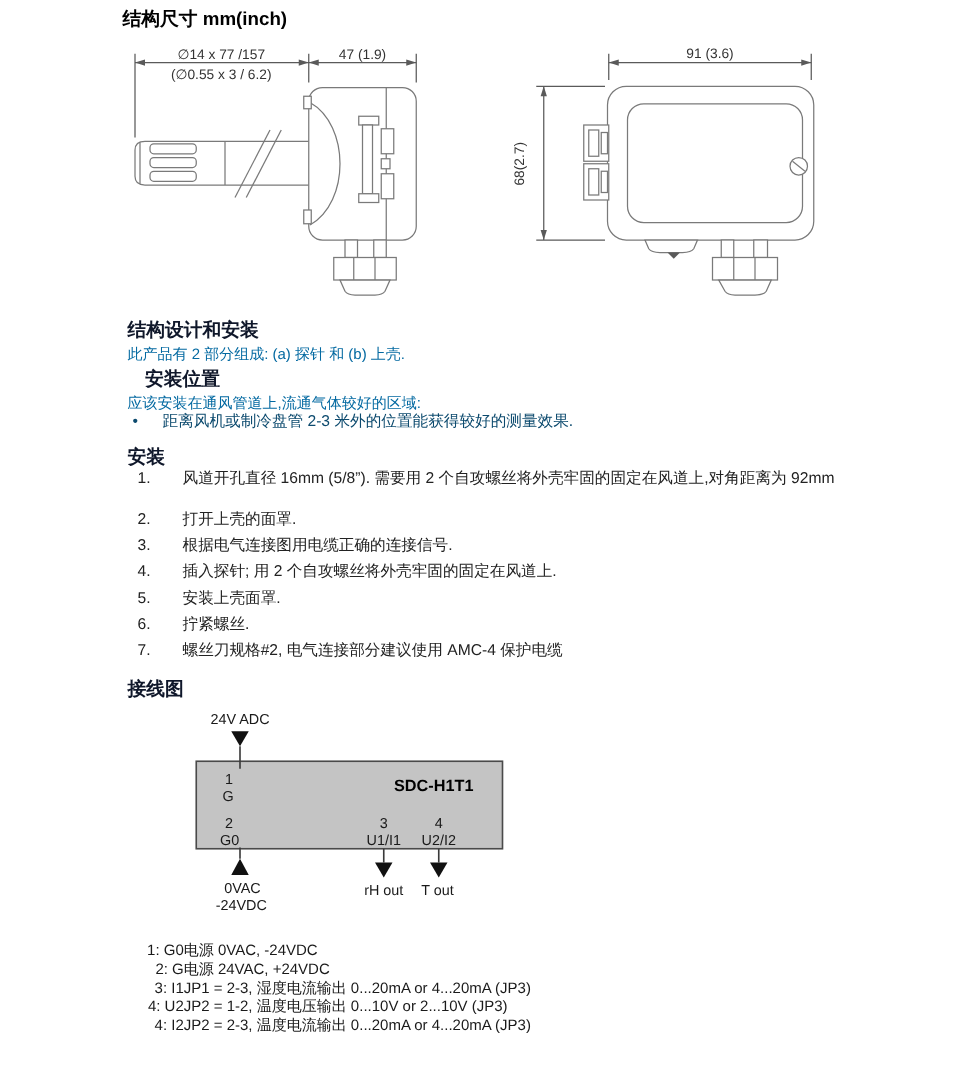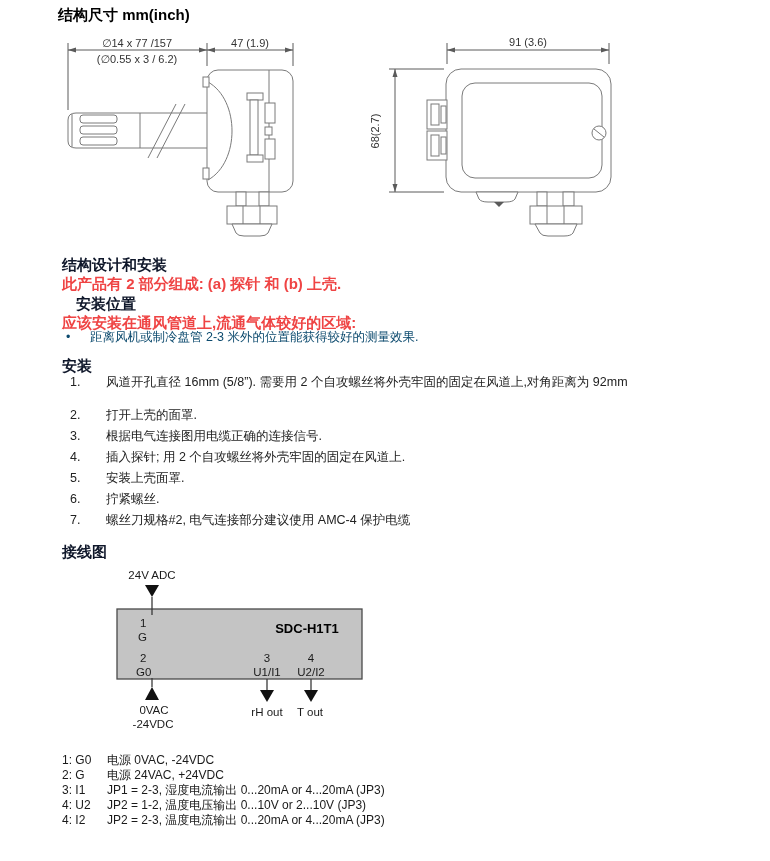--- a/index.html
+++ b/index.html
@@ -1,29 +1,29 @@
 <!DOCTYPE html>
 <html><head>
 <meta charset="utf-8">
 <style>
   html,body{margin:0;padding:0;background:#fff;}
   .page{
     position:relative;width:688px;height:861px;background:#fff;overflow:hidden;
-    font-family:"Liberation Sans","DejaVu Sans",sans-serif;color:#1f1f1f;
+    font-family:"Liberation Sans","DejaVu Sans",sans-serif;color:#1f1f1f;margin-left:40px;
   }
   .abs{position:absolute;}
   .title{font-size:15px;font-weight:bold;color:#000;}
   .h{font-size:15px;font-weight:bold;color:#0f172a;line-height:17px;}
-  .p{font-size:15px;line-height:17px;color:#ef4444;font-weight:bold;}
+  .p{font-size:12px;line-height:17px;color:#0369a1;}
   .bullet-row{font-size:12.5px;line-height:17px;color:#0c4a6e;}
   .bullet-dot{display:inline-block;width:24px;}
   .step{display:flex;font-size:12.5px;line-height:17px;color:#222;width:656px;}
   .step-num{flex:none;width:36px;}
   .legend{font-size:12px;color:#1a1a1a;}
-  .legend-row{display:flex;height:15px;line-height:15px;}
+  .legend-row{display:flex;height:15px;line-height:15px;text-align:right;}
   .legend-code{flex:none;width:45px;}
   svg{position:absolute;}
   .dline{stroke:#7a7a7a;stroke-width:1;fill:none;}
   .dfill{stroke:#7a7a7a;stroke-width:1;fill:#fff;}
   .dimline{stroke:#5a5a5a;stroke-width:1;fill:none;}
   .dimarrow{fill:#5a5a5a;stroke:none;}
   .dimtext{font-family:"Liberation Sans","DejaVu Sans",sans-serif;font-size:11px;fill:#333;}
   .wline{stroke:#3a3a3a;stroke-width:1.3;fill:none;}
   .warrow{fill:#111;stroke:none;}
   .wtext{font-family:"Liberation Sans","DejaVu Sans",sans-serif;font-size:11.5px;fill:#1a1a1a;}

